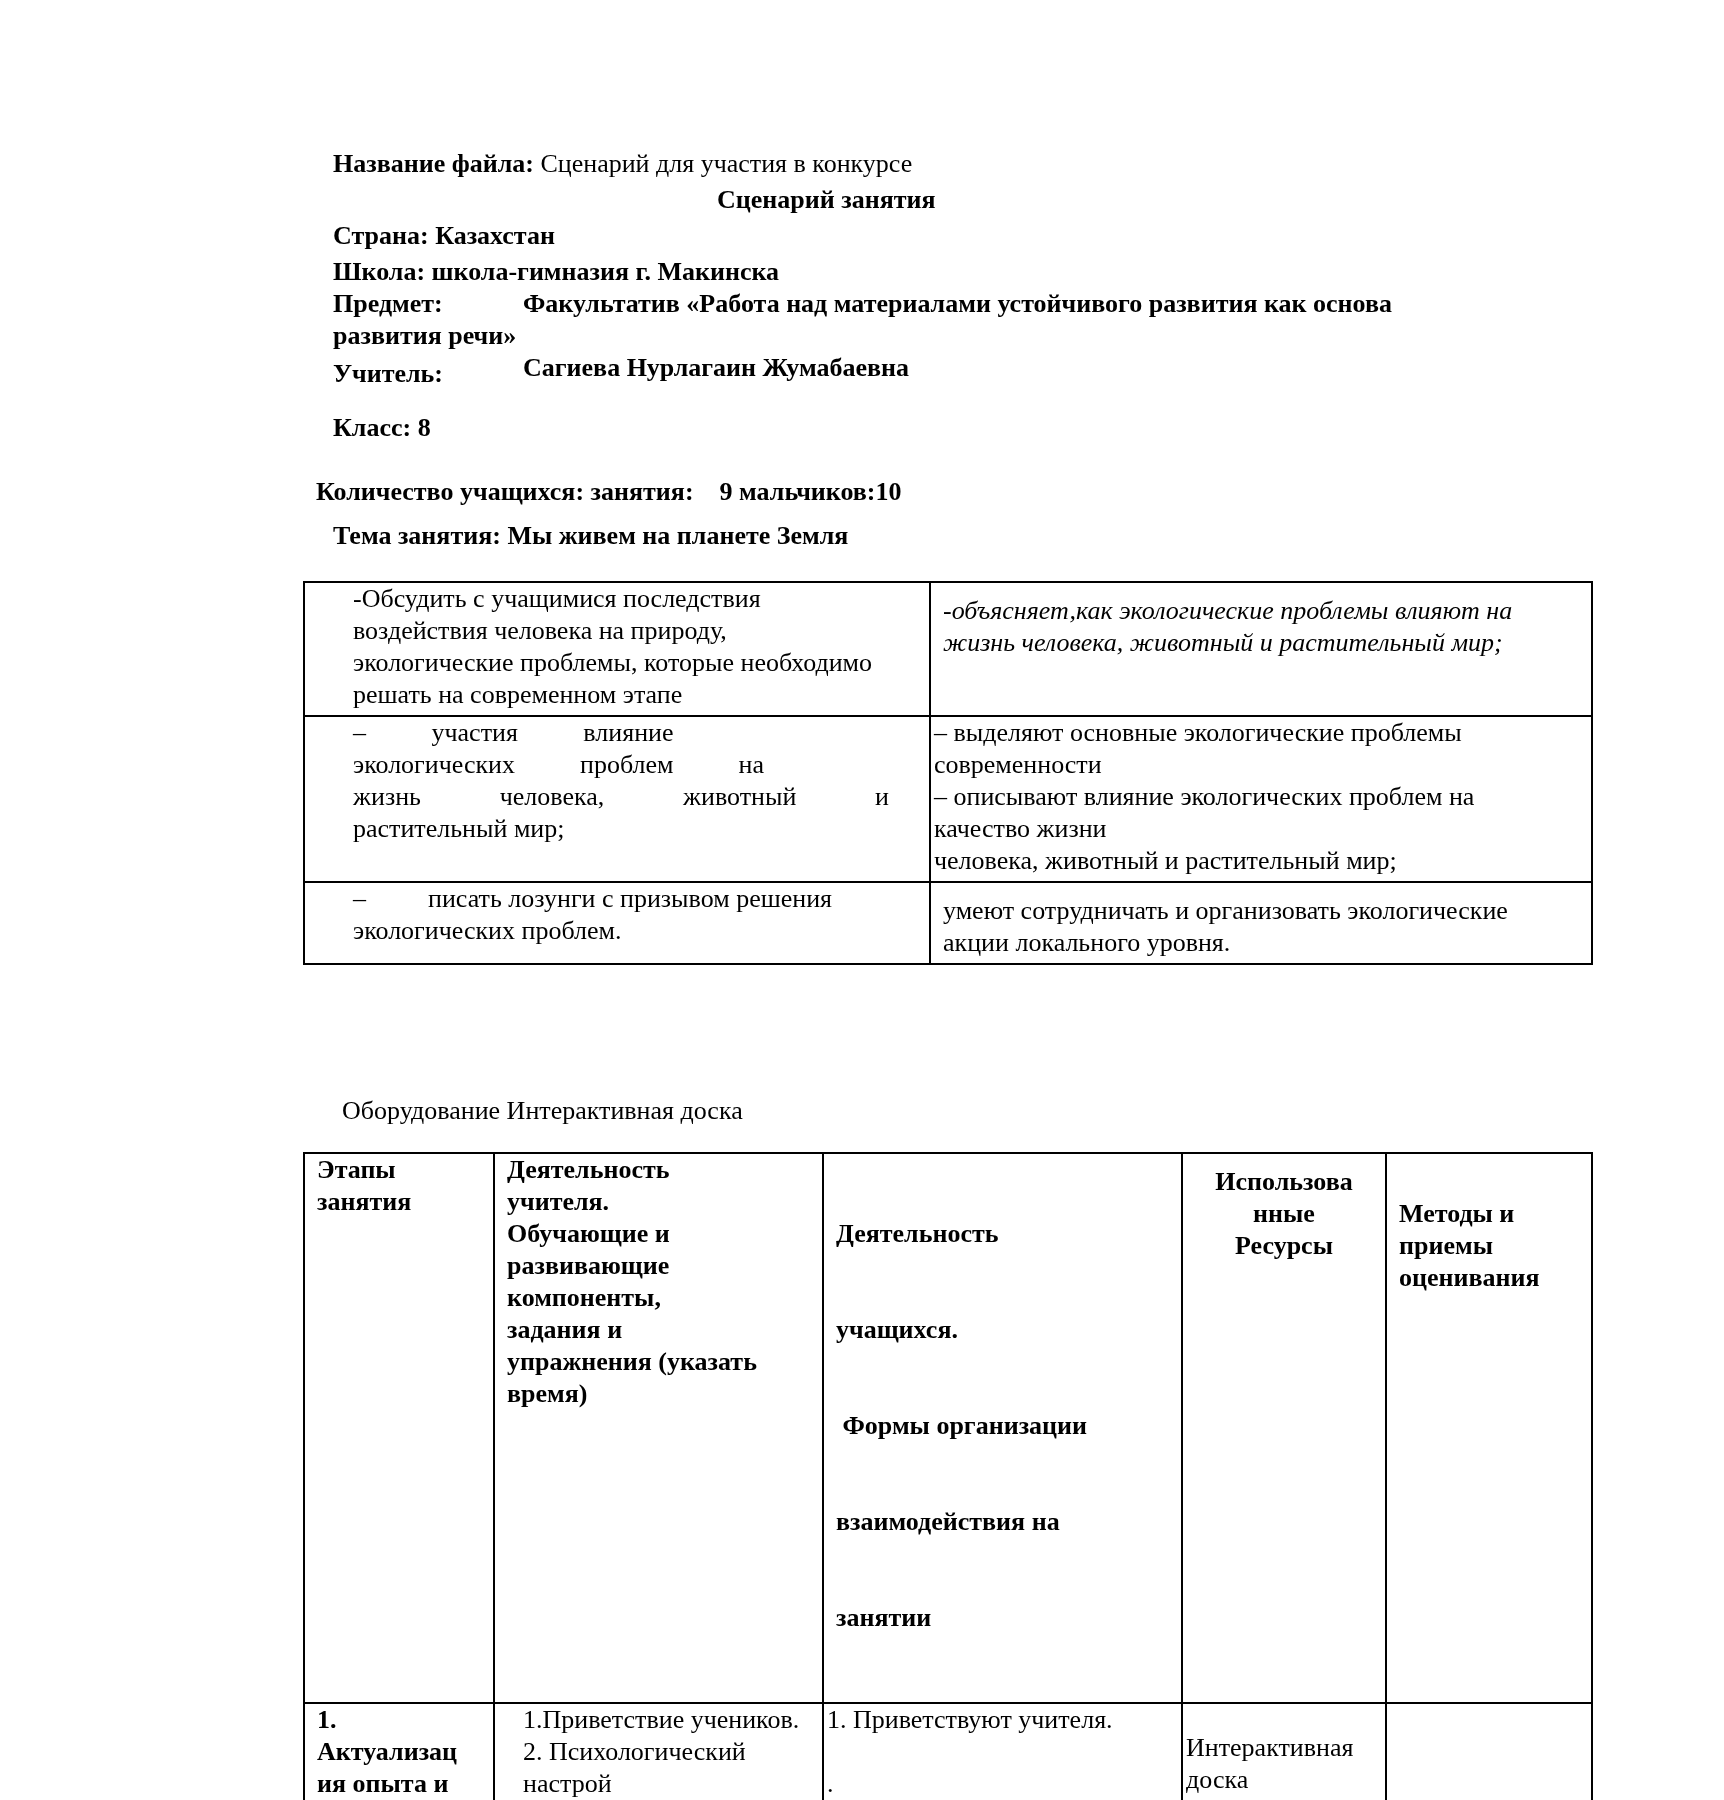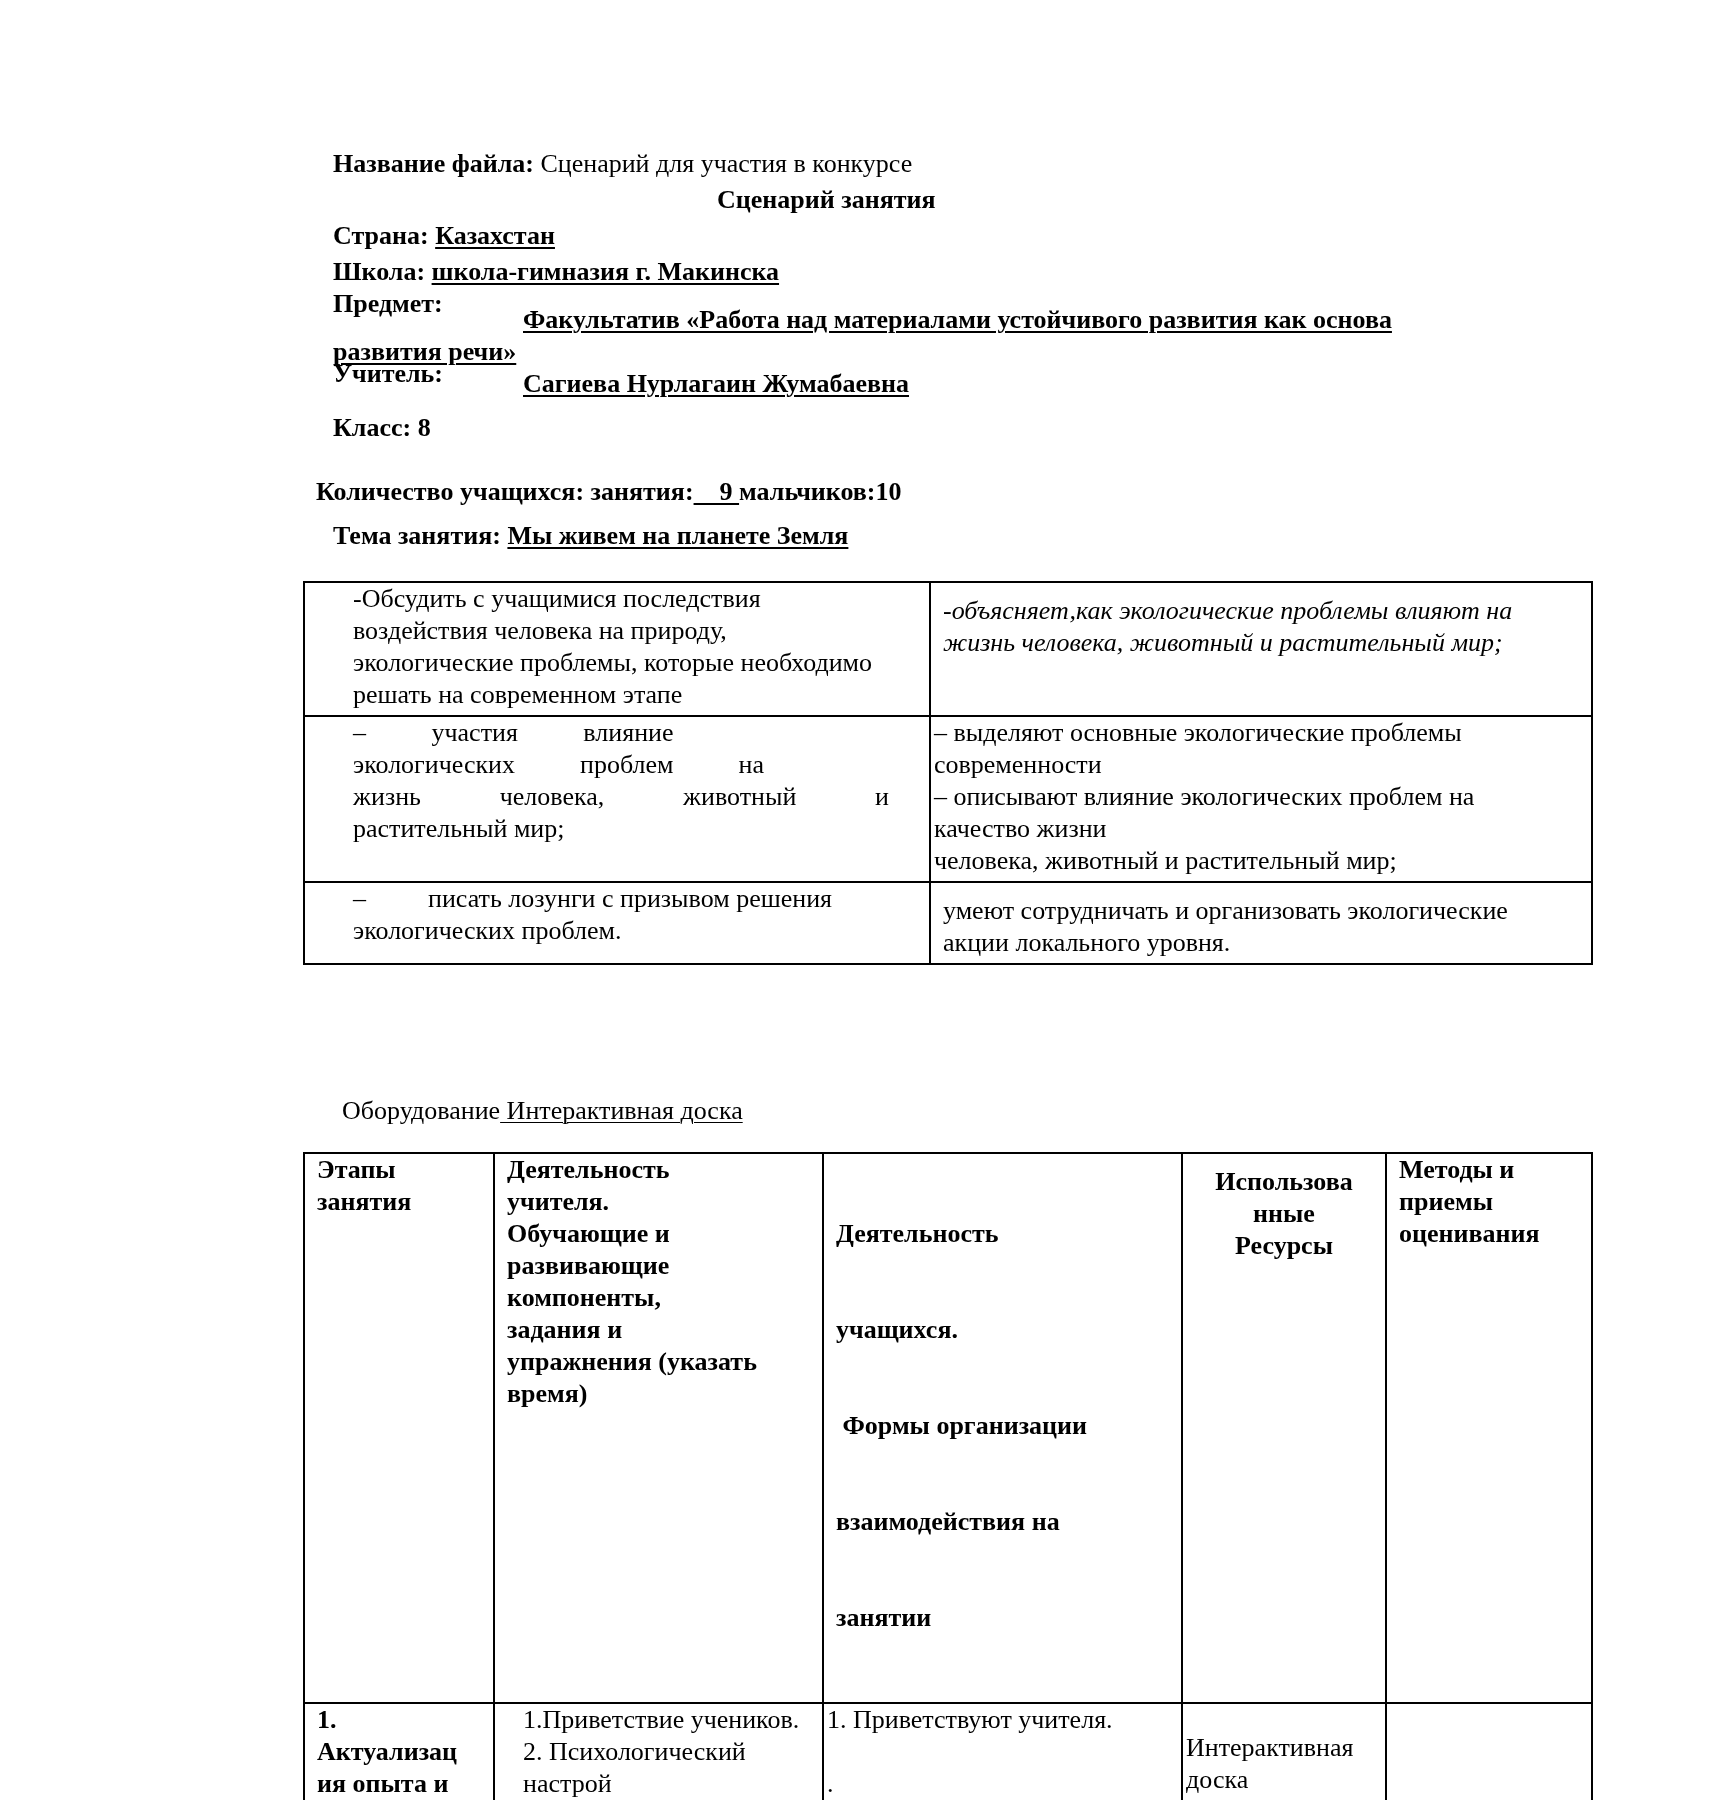--- a/index.html
+++ b/index.html
@@ -3,21 +3,21 @@
 <meta charset="utf-8">
 <style>
   html, body { margin: 0; padding: 0; background: #ffffff; }
   body {
     width: 1724px; height: 1800px; position: relative; overflow: hidden;
     font-family: "Liberation Serif", "DejaVu Serif", serif;
     color: #000000; font-size: 26px; line-height: 32px;
   }
   .abs { position: absolute; white-space: nowrap; }
   .b { font-weight: bold; }
-  .u { text-decoration: underline; text-decoration-thickness: 2px; text-underline-offset: 3px; margin-top: 16px; }
+  .u { text-decoration-thickness: 2px; text-underline-offset: 3px; }
 
   table.grid {
     position: absolute; border-collapse: collapse; table-layout: fixed;
   }
   table.grid td {
     border: 2px solid #000; vertical-align: top; padding: 0;
     font-size: 26px; line-height: 32px;
   }
   .cell-inner { padding: 4px 12px 4px 12px; }
   .spread { display: flex; justify-content: space-between; }
@@ -170,21 +170,21 @@
       </div>
     </td>
     <td>
       <div class="cell-inner b center" style="padding-top:12px;">
         <div>Использова</div>
         <div>нные</div>
         <div>Ресурсы</div>
       </div>
     </td>
     <td>
-      <div class="cell-inner b" style="padding-top:0;">
+      <div class="cell-inner b" style="padding-top:0;margin-top:44px;">
         <div>Методы и</div>
         <div>приемы</div>
         <div>оценивания</div>
       </div>
     </td>
   </tr>
   <tr style="height:420px;">
     <td>
       <div class="cell-inner b" style="padding-top:0;">
         <div>1.</div>

